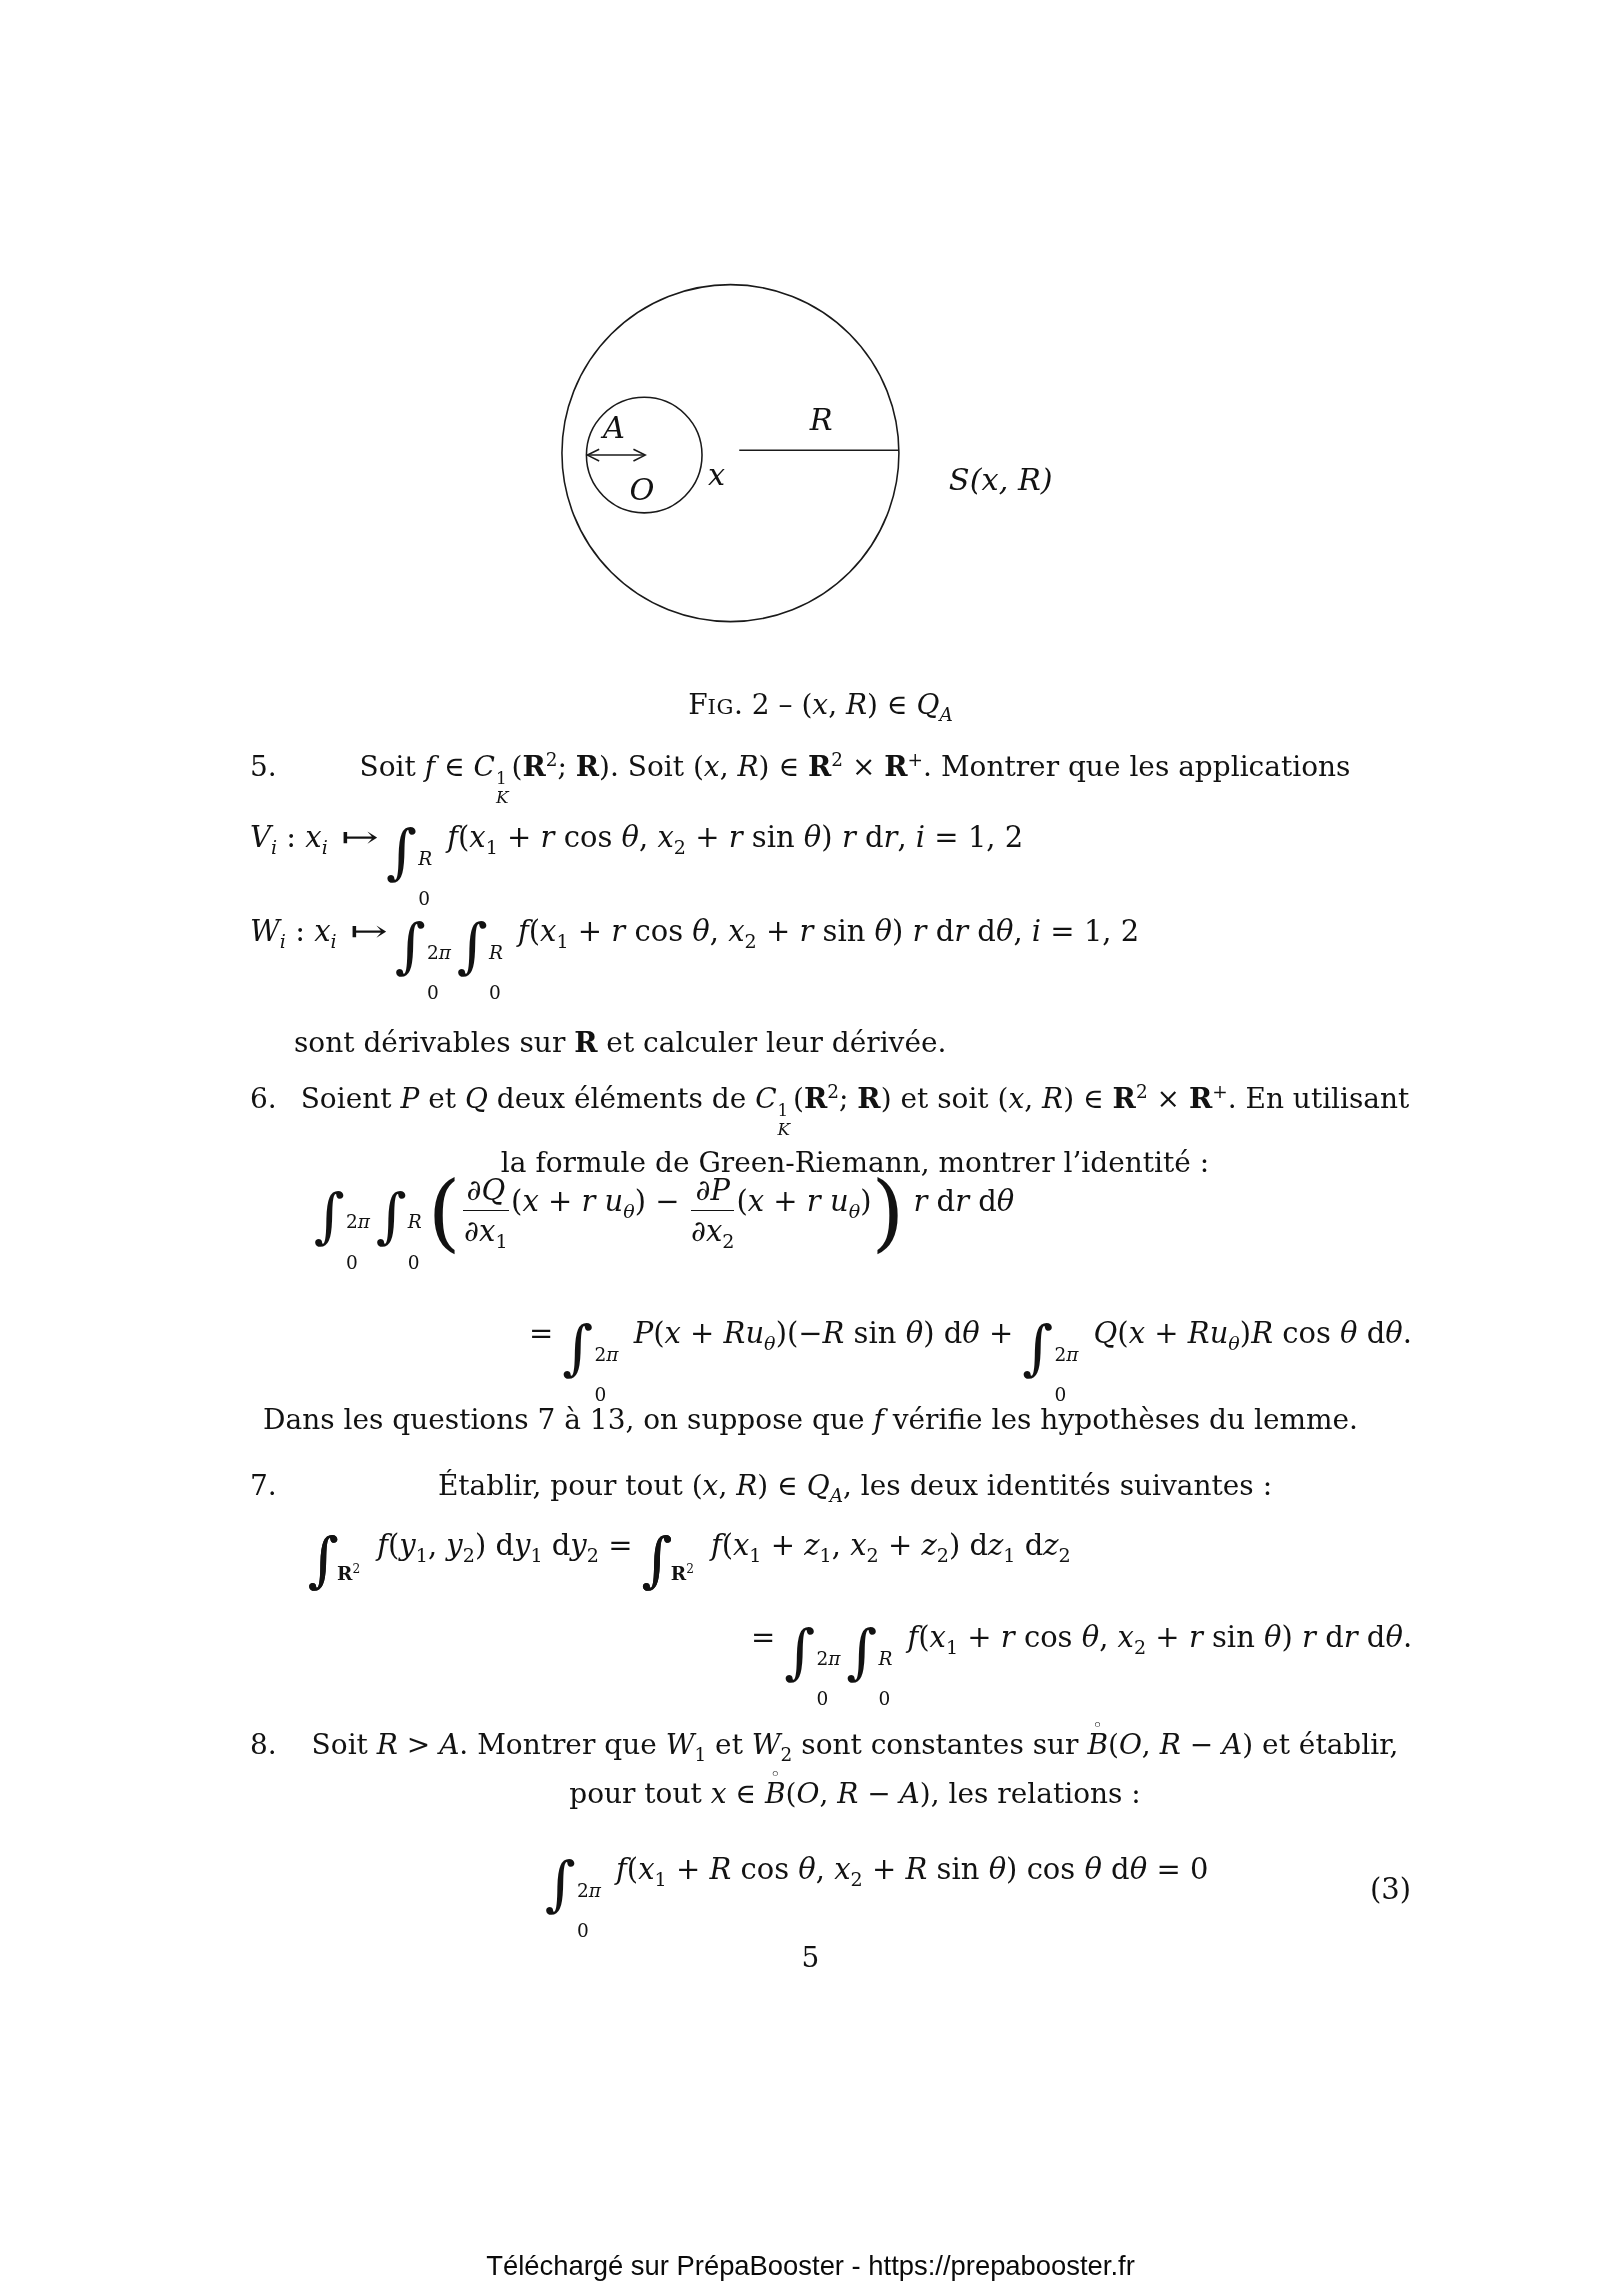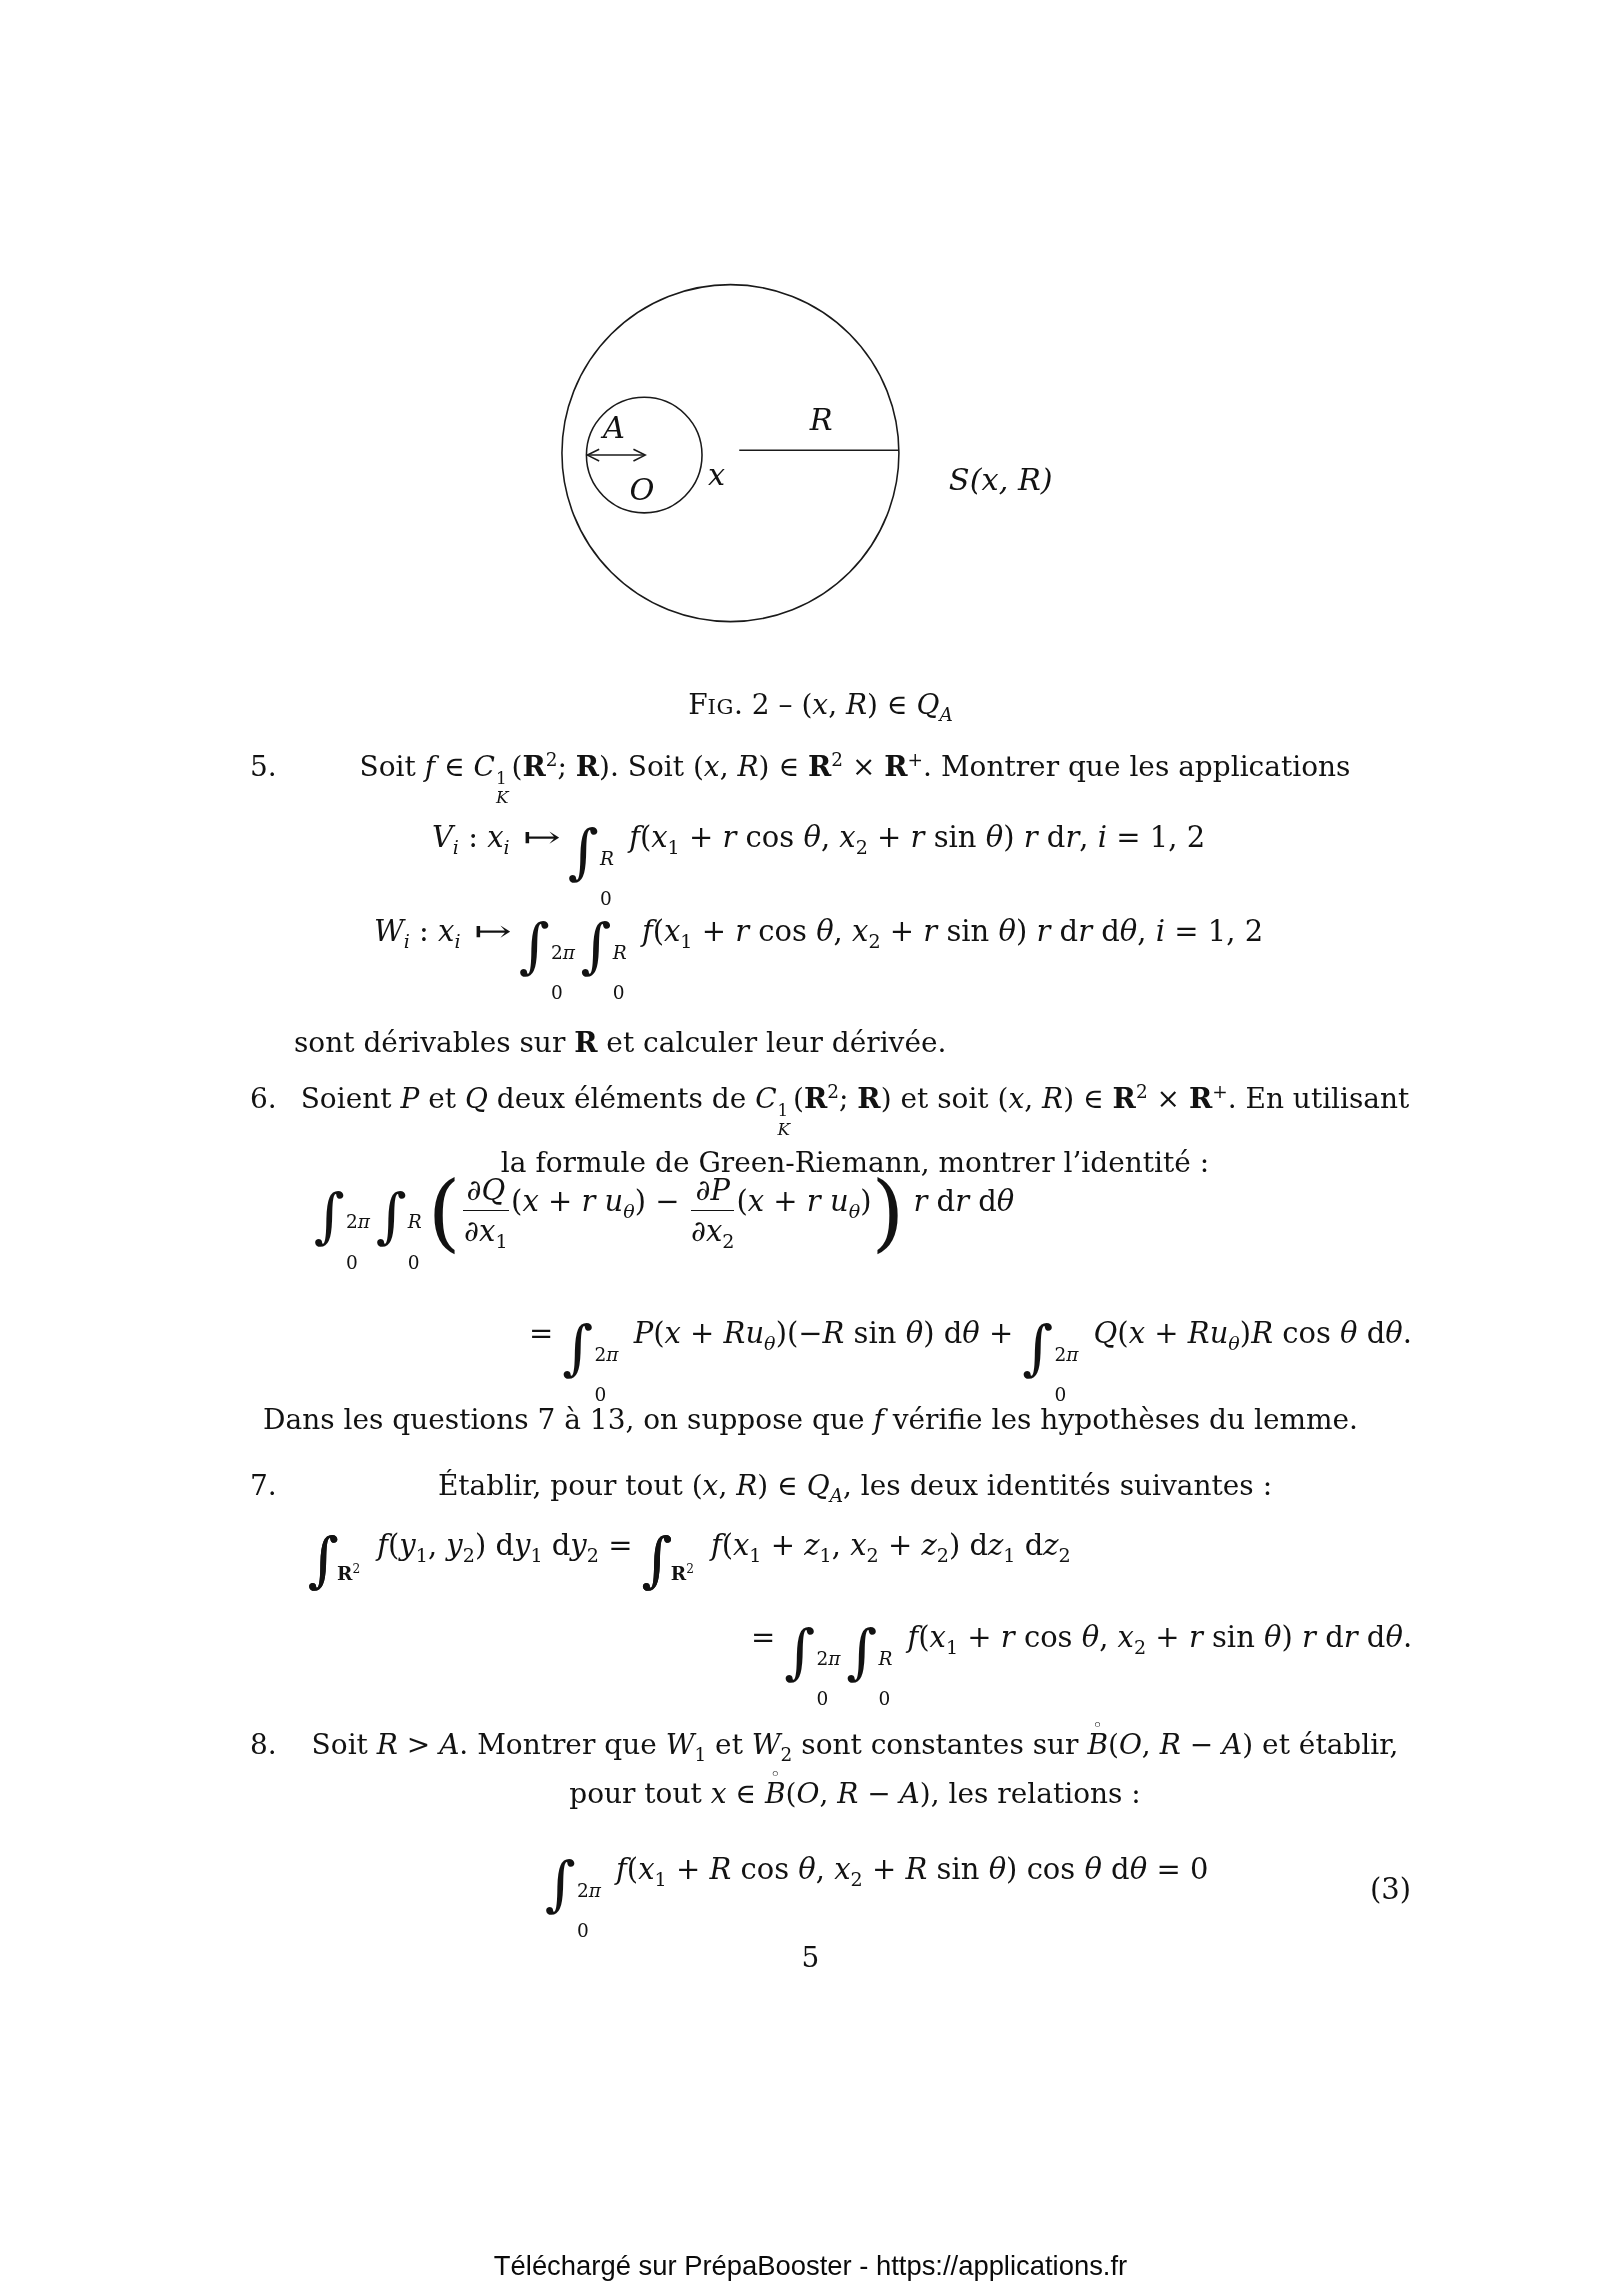--- a/index.html
+++ b/index.html
@@ -14,21 +14,21 @@
   .cap{left:10px;top:688px;width:1621px;text-align:center;}
   .sc{font-size:0.76em;letter-spacing:0.5px;}
   
   .item{display:flex;left:250px;width:1166px;line-height:1.68;}
   .item .no{flex:none;width:44px;}
   .item .txt{flex:1;text-align:center;}
   
   .note{line-height:1.6;}
   
   .eq{font-size:29px;white-space:nowrap;line-height:1.3;}
-  .eq.center{left:250px;width:1137px;display:flex;justify-content:center;}
+  .eq.center{left:250px;width:1137px;display:flex;justify-content:flex-start;}
   i{font-style:italic;}
   b{font-weight:bold;}
   sup,sub{font-size:0.66em;}
   .scr{font-family:"DejaVu Serif",serif;font-style:italic;}
   .ss{display:inline-flex;flex-direction:column;align-items:flex-start;font-size:0.6em;
       line-height:1.12;vertical-align:-0.5em;margin:0 2.9px 0 1px;}
   .int{font-size:2.05em;line-height:1;vertical-align:-0.42em;font-weight:300;}
   .int.ii{margin-left:-0.52em;}
   .lims{display:inline-flex;flex-direction:column;justify-content:space-between;
         font-size:0.64em;line-height:1;height:3.2em;vertical-align:-0.95em;
@@ -155,16 +155,16 @@
   <div class="blk eq" style="left:545px;top:1851px">
     <span><span class="int">∫</span><span class="lims">
           <span class="hi">2<i>π</i></span>
           <span class="lo">0</span>
         </span> <i>f</i>(<i>x</i><sub>1</sub> + <i>R</i> cos <i>θ</i>, <i>x</i><sub>2</sub> + <i>R</i> sin <i>θ</i>) cos <i>θ</i> d<i>θ</i> = 0</span>
   </div>
   <div class="blk tag" style="left:1370px;top:1872px">(3)</div>
 
   <div class="blk pageno">5</div>
 
-  <div class="blk footer">Téléchargé sur PrépaBooster - https://applications.fr</div>
+  <div class="blk footer">Téléchargé sur PrépaBooster - https://prepabooster.fr</div>
 
 </div>
 
 
 </body></html>

